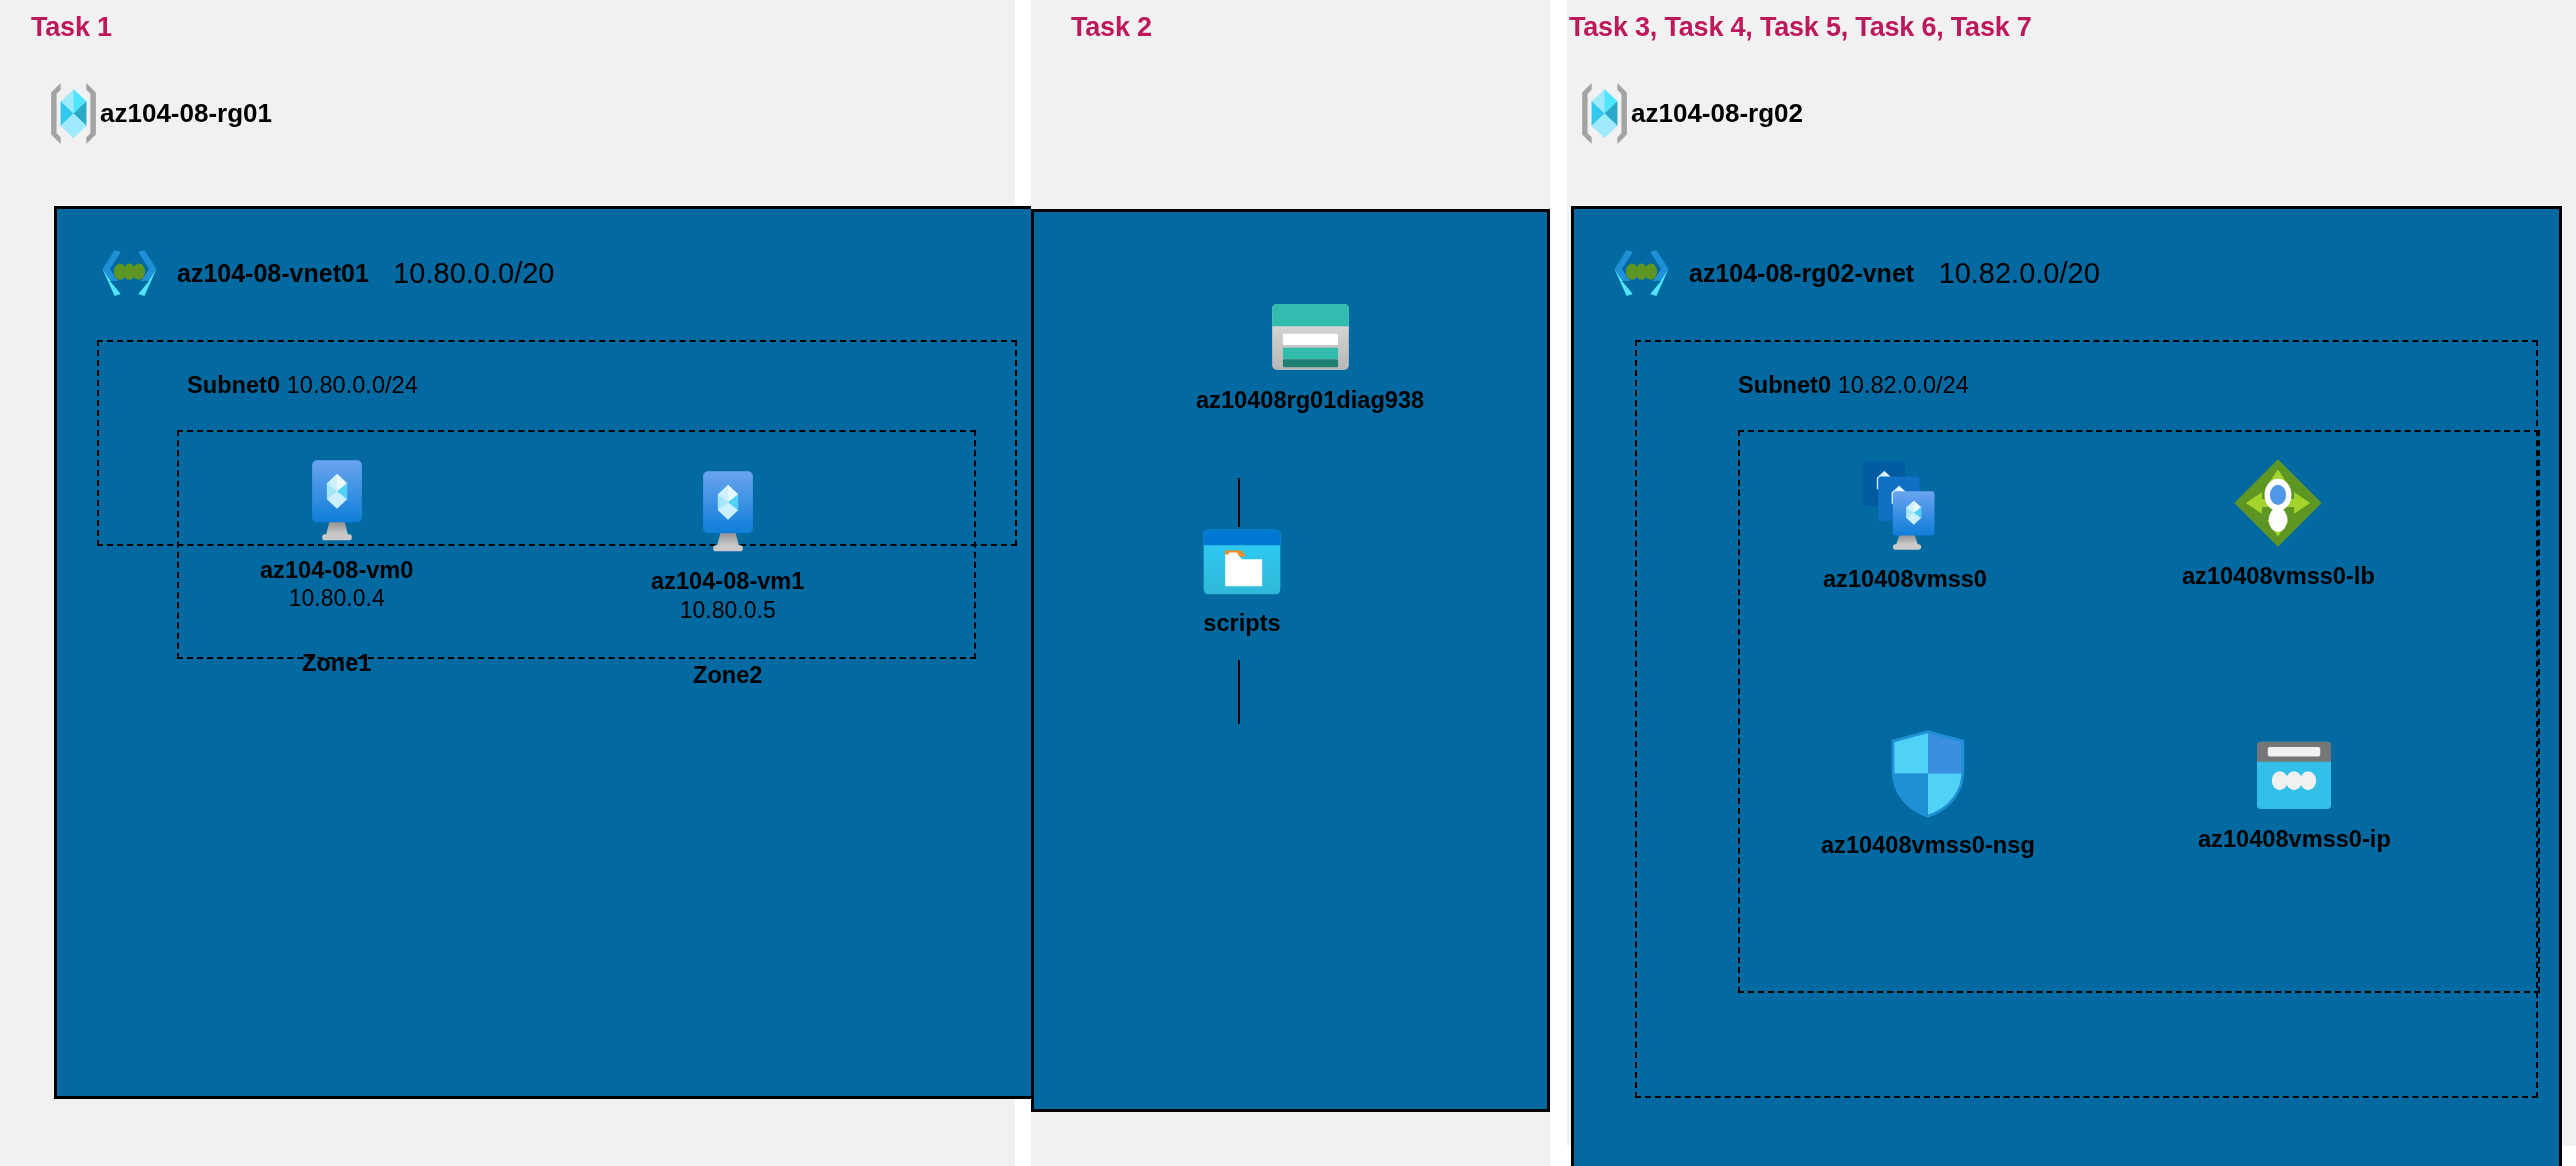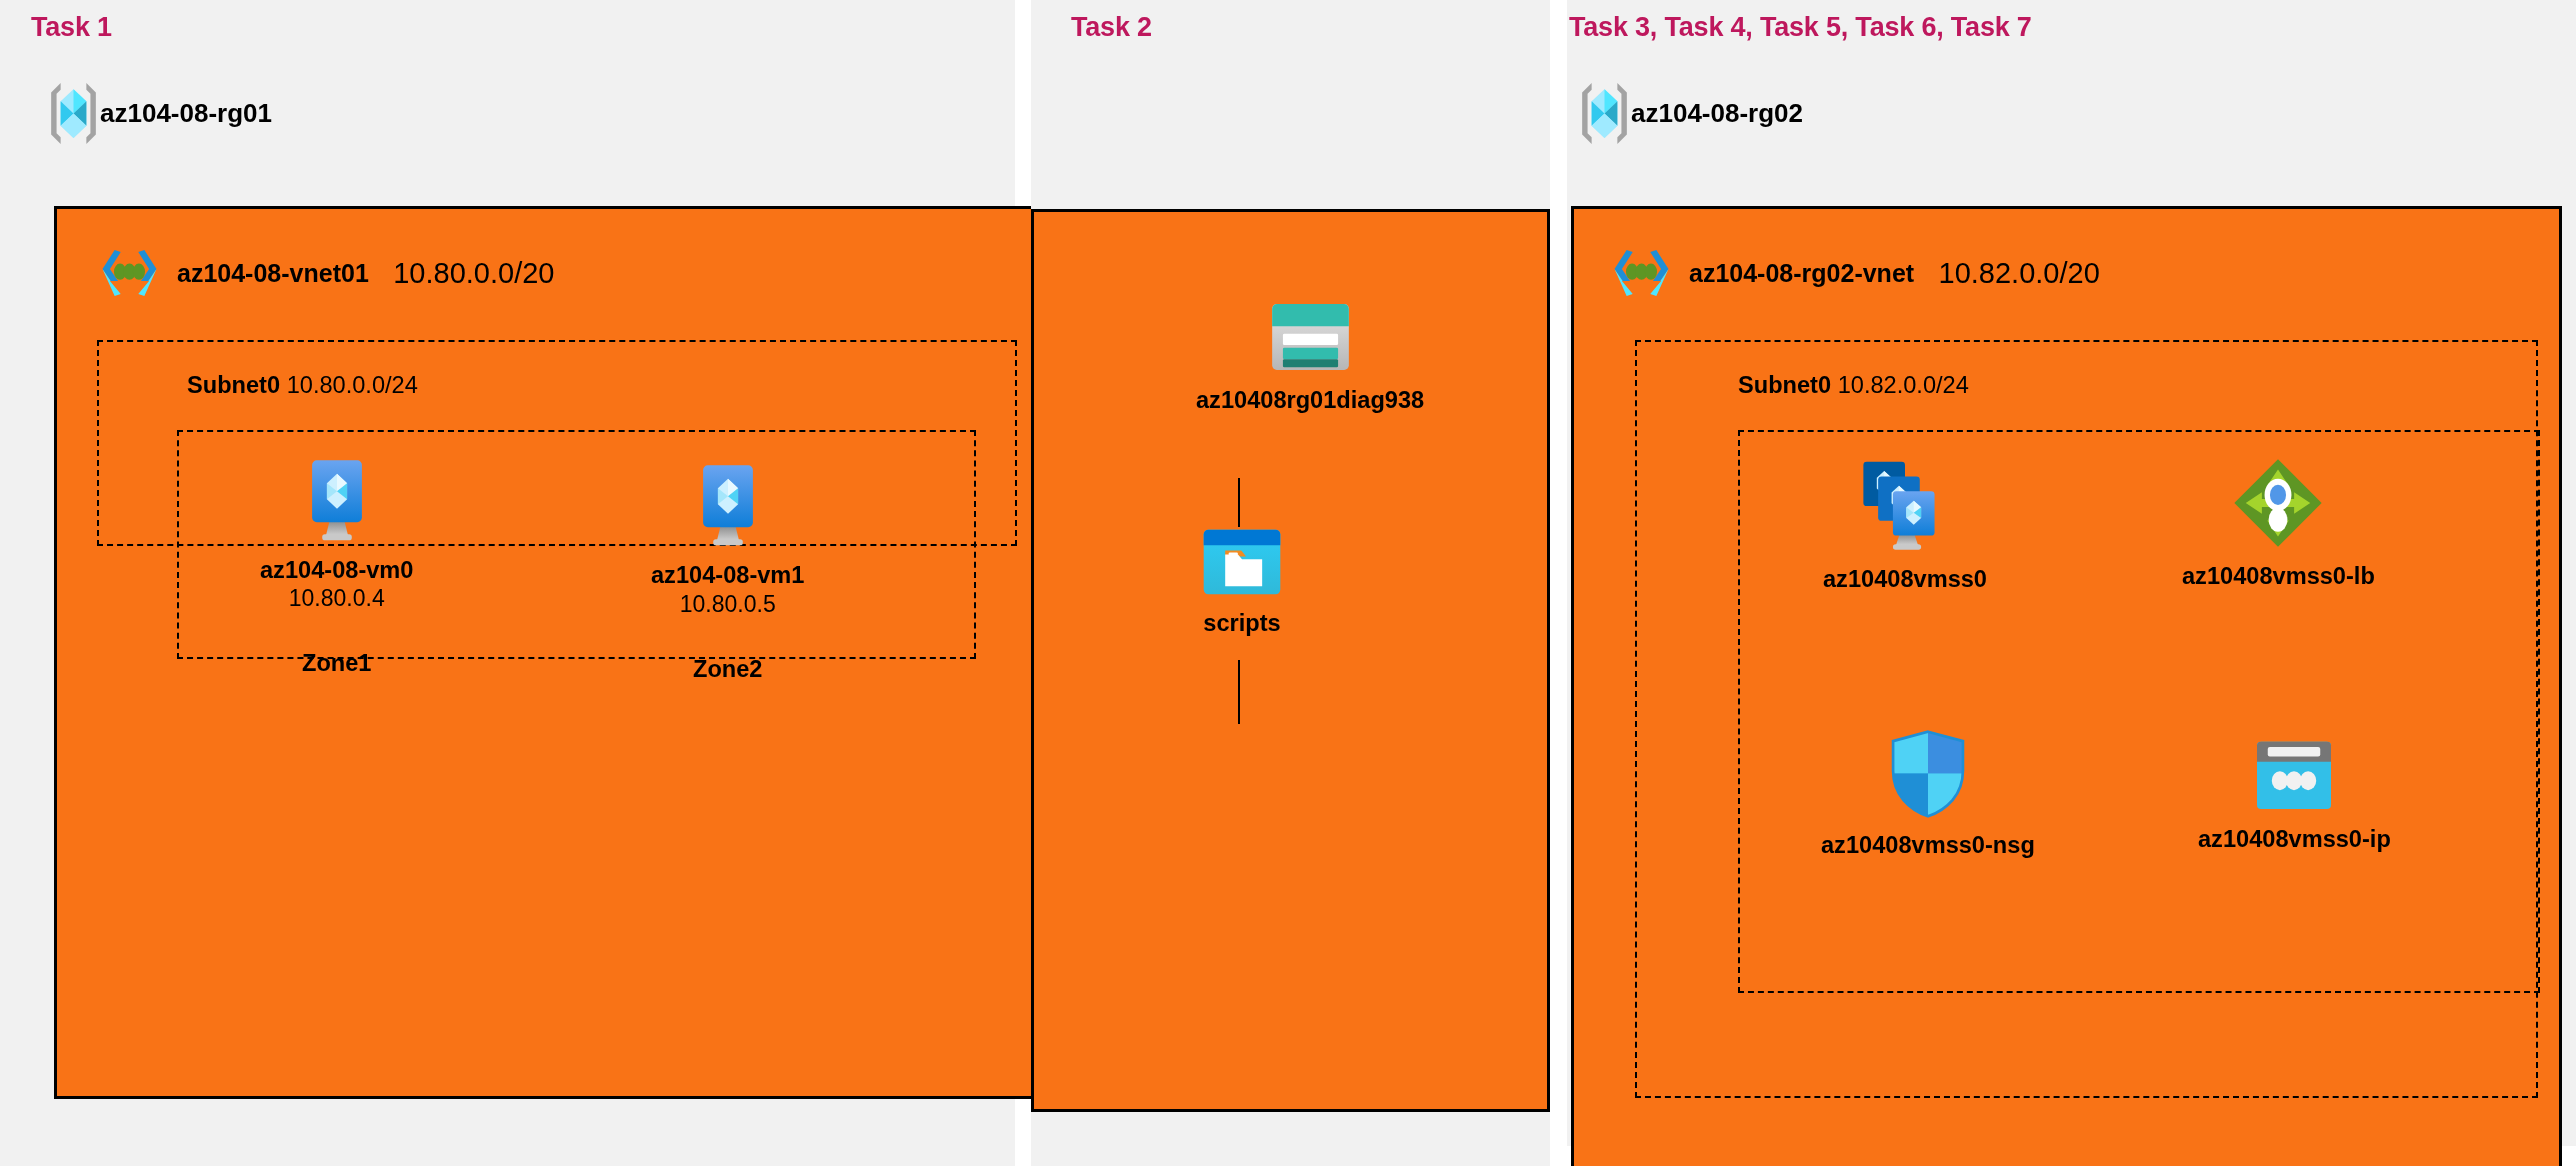--- a/index.html
+++ b/index.html
@@ -26,21 +26,21 @@
   #task2-heading{left:1071px;top:12px;}
   #task3-heading{left:1569px;top:12px;}
 
   
   .rg-row{position:absolute;display:flex;align-items:center;}
   #rg01-row{left:47px;  top:81px;}
   #rg02-row{left:1578px;top:81px;}
   .rg-name{font-size:26px;font-weight:bold;color:#000;white-space:nowrap;}
 
   
-  .solid-box{position:absolute;border:3.4px solid #000;background:#f97316;box-sizing:border-box;}
+  .solid-box{position:absolute;border:3.4px solid #000;background:#0369a1;box-sizing:border-box;}
   #vnet01-box{left:54px;  top:206px; width:1466px; height:893px;}
   #task2-box {left:1031px;top:209px; width:519px;  height:903px;}
   #vnet02-box{left:1571px;top:206px; width:991px; height:1134px;}
 
   
   .vnet-row{position:absolute;display:flex;align-items:center;gap:15px;}
   #vnet01-row{left:40px; top:37px;}
   #vnet02-row{left:35px; top:37px;}
   .vnet-name{font-size:25px;font-weight:bold;color:#000;white-space:nowrap;}
   .vnet-cidr{font-size:29px;font-weight:normal;color:#000;white-space:nowrap;margin-left:9.4px;}
@@ -142,21 +142,21 @@
               <path d="M55 52 L40 40 L40 64 Z" fill="#a4e6fb"></path>
             </svg>
           </span>
           <div class="cap">
             <div class="cap-name">az104-08-vm0</div>
             <div class="cap-sub">10.80.0.4</div>
             <div class="cap-zone">Zone1</div>
           </div>
         </div>
 
-        <div class="node" style="left:472px; top:29px;">
+        <div class="node" style="left:472px; top:35px;">
           <span>
             <svg width="74" height="88" viewBox="0 0 110 130">
               <defs>
                 <linearGradient id="vmg1" x1="0" y1="0" x2="0" y2="1">
                   <stop offset="0%" stop-color="#6aa4f0"></stop>
                     <stop offset="100%" stop-color="#0f7ed8"></stop>
                 </linearGradient>
                 <linearGradient id="stand1" x1="0" y1="0" x2="0" y2="1">
                   <stop offset="0%" stop-color="#8c8c8c"></stop>
                     <stop offset="100%" stop-color="#d6d6d6"></stop>

